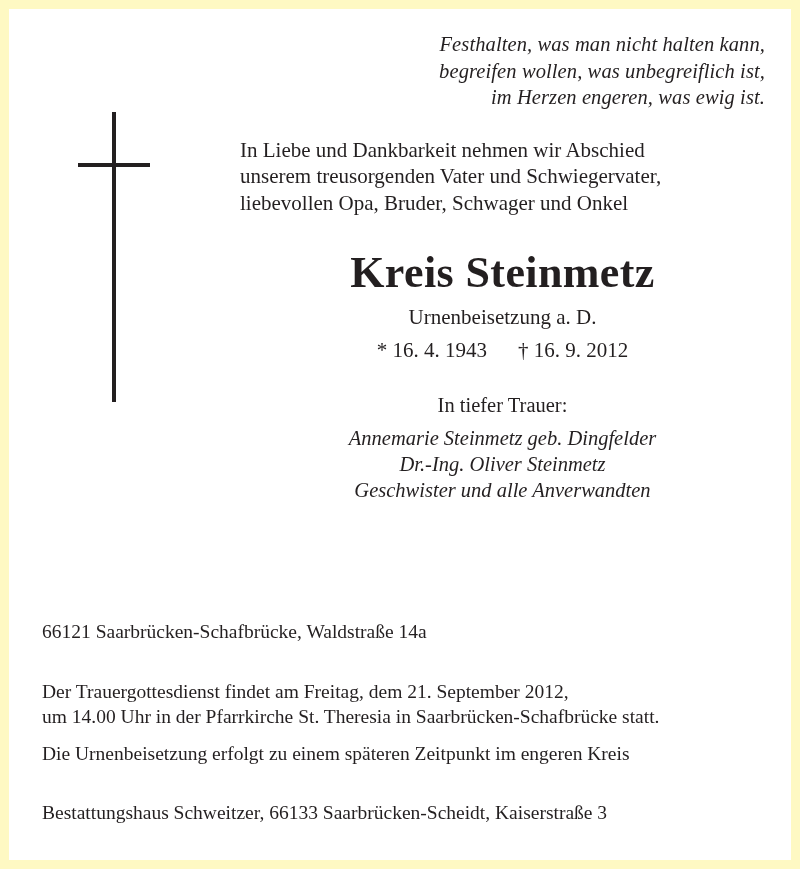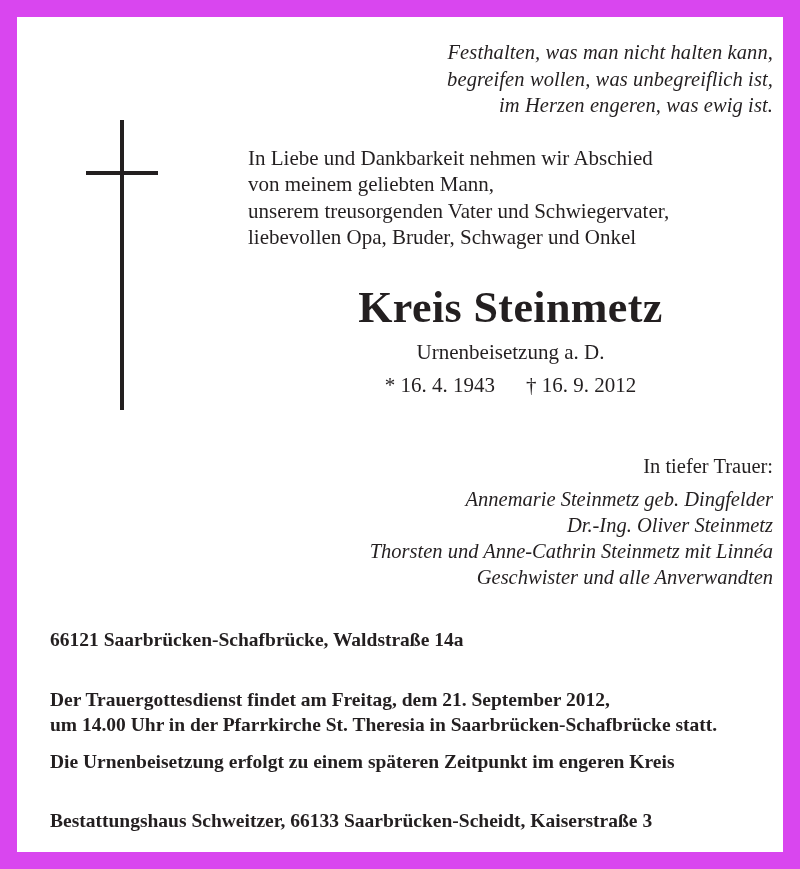--- a/index.html
+++ b/index.html
@@ -14,22 +14,22 @@
     color: #231f20;
     overflow: hidden;
   }
 
   
   .notice {
     position: relative;
     box-sizing: border-box;
     width: 800px;
     height: 869px;
-    background: #d946ef;
-    padding: 17px;
+    background: #fef9c3;
+    padding: 9px;
   }
   .notice-inner {
     position: relative;
     box-sizing: border-box;
     width: 100%;
     height: 100%;
     background: #ffffff;
     overflow: hidden;
   }
 
@@ -101,22 +101,22 @@
   .date-row {
     margin-top: 6px;
     font-size: 21px;
     line-height: 27px;
     display: flex;
     justify-content: center;
     gap: 31px;
   }
 
   .mourn-block {
-    margin-top: 54px;
-    text-align: right;
+    margin-top: 28px;
+    text-align: center;
   }
   .mourn-heading {
     font-size: 20.5px;
     line-height: 27px;
   }
   .mourn-list {
     margin-top: 6px;
     font-style: italic;
     font-size: 20.5px;
     line-height: 26px;
@@ -124,21 +124,20 @@
   .mourn-list div { white-space: nowrap; }
 
   
   .footer {
     position: absolute;
     left: 33px;
     top: 610px;
     width: 730px;
     font-size: 19.5px;
     line-height: 25.5px;
-    font-weight: bold;
   }
   .footer-para { margin: 0; }
   .footer-para div { white-space: nowrap; }
   .gap-lg { height: 34px; }
   .gap-sm { height: 11px; }
 </style>
 </head>
 <body>
 
 <div class="notice">
@@ -152,40 +151,38 @@
     <div class="column">
 
       <div class="poem">
         <div>Festhalten, was man nicht halten kann,</div>
         <div>begreifen wollen, was unbegreiflich ist,</div>
         <div>im Herzen engeren, was ewig ist.</div>
       </div>
 
       <div class="intro">
         <div>In Liebe und Dankbarkeit nehmen wir Abschied</div>
-        <div>von meinem geliebten Mann,</div>
         <div>unserem treusorgenden Vater und Schwiegervater,</div>
         <div>liebevollen Opa, Bruder, Schwager und Onkel</div>
       </div>
 
       <div class="name-block">
         <div class="deceased-name">Kreis Steinmetz</div>
         <div class="deceased-title">Urnenbeisetzung a. D.</div>
         <div class="date-row">
           <span>* 16. 4. 1943</span>
           <span>† 16. 9. 2012</span>
         </div>
       </div>
 
       <div class="mourn-block">
         <div class="mourn-heading">In tiefer Trauer:</div>
         <div class="mourn-list">
           <div>Annemarie Steinmetz geb. Dingfelder</div>
           <div>Dr.-Ing. Oliver Steinmetz</div>
-          <div>Thorsten und Anne-Cathrin Steinmetz mit Linnéa</div>
           <div>Geschwister und alle Anverwandten</div>
         </div>
       </div>
 
     </div>
 
     <div class="footer">
 
       <div class="footer-para">
         <div>66121 Saarbrücken-Schafbrücke, Waldstraße 14a</div>

